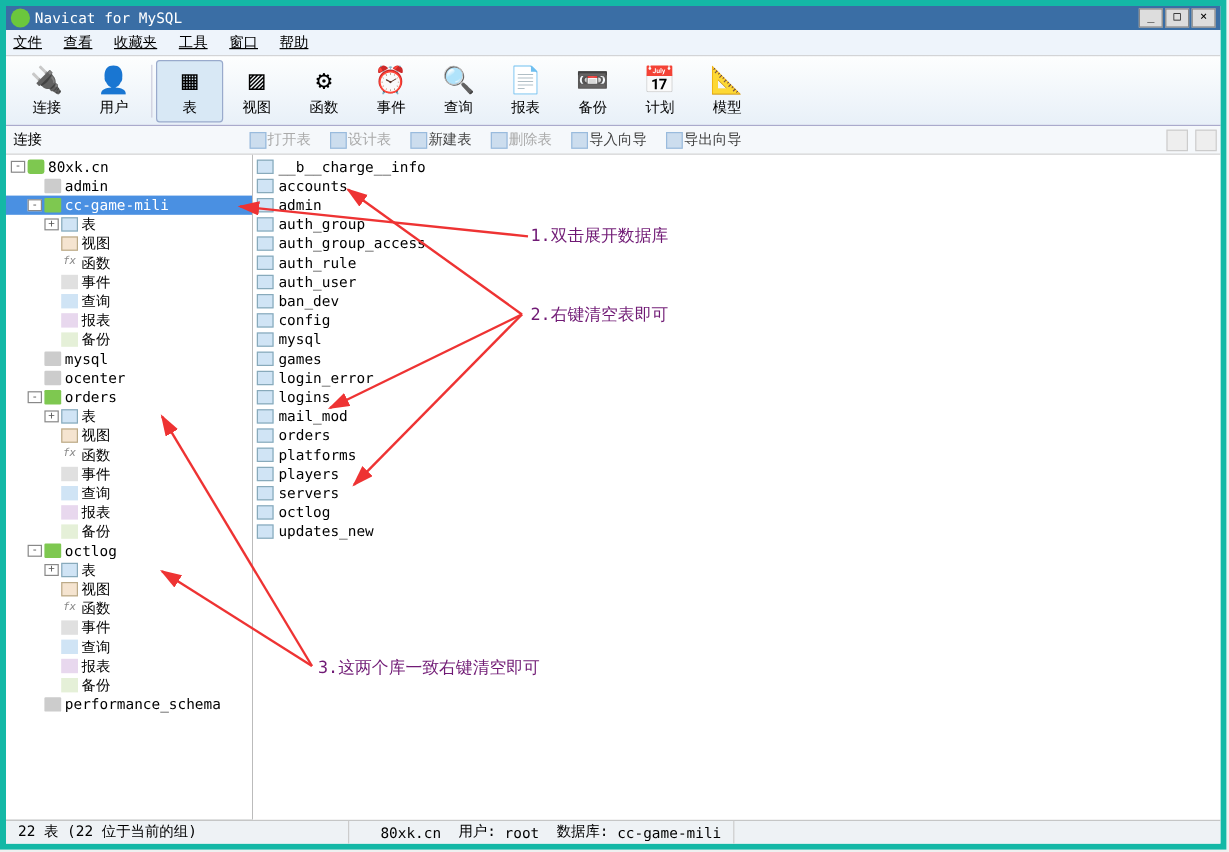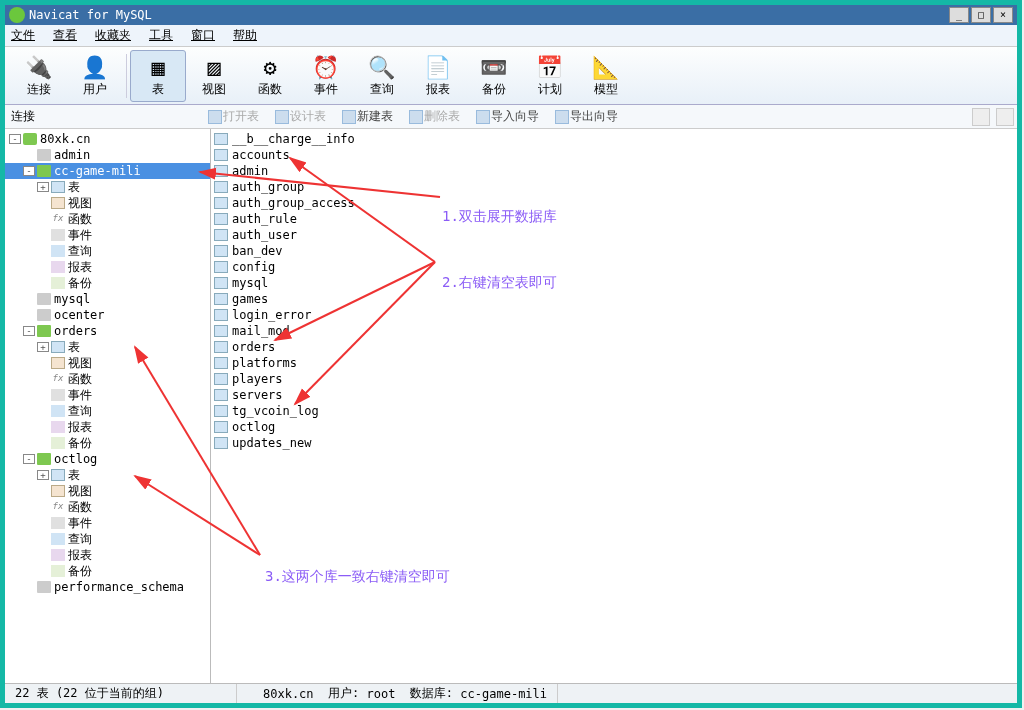--- a/index.html
+++ b/index.html
@@ -42,22 +42,22 @@
 .tree .nic.fx { background:#fff; color:#888; font-size:9px; font-style:italic; line-height:10px; text-align:center;}
 .tree .nic.event { background:#e0e0e0; }
 .tree .nic.query { background:#d0e4f5; }
 .tree .nic.report { background:#e8d8ee; }
 .tree .nic.backup { background:#e5f0d8; }
 .tablelist { padding:2px; }
 .tablelist .row { display:flex; align-items:center; height:16px; cursor:pointer; font-family:monospace, "SimSun"; }
 .tablelist .row .tic { width:14px; height:12px; background:#d0e4f5; border:1px solid #8ab; margin-right:4px; }
 .statusbar { height:20px; background:#eef2f5; border-top:1px solid #bbb; display:flex; align-items:center; font-size:12px; }
 .statusbar .cell { padding: 0 10px; border-right:1px solid #ccc; height:100%; display:flex; align-items:center; }
-.statusbar .cell:first-child { width: 232px; }
-.anno { position:absolute; color:#8b5cf6; font-size:14px; pointer-events:none;margin-top:20px; }
+.statusbar .cell:first-child { width: 286px; }
+.anno { position:absolute; color:#701a75; font-size:14px; pointer-events:none; }
 .arrow-svg { position:absolute; top:0; left:0; pointer-events:none; }
 </style>
 </head>
 <body>
 
 <div class="window">
 
   <div class="titlebar">
     <span class="appicon"></span>
     <span class="title">Navicat for MySQL</span>
@@ -382,41 +382,41 @@
           <div class="row">
             <span class="tic"></span>
             <span>games</span>
           </div>
           <div class="row">
             <span class="tic"></span>
             <span>login_error</span>
           </div>
           <div class="row">
             <span class="tic"></span>
+            <span>logins</span>
+          </div>
+          <div class="row">
+            <span class="tic"></span>
             <span>mail_mod</span>
           </div>
           <div class="row">
             <span class="tic"></span>
             <span>orders</span>
           </div>
           <div class="row">
             <span class="tic"></span>
             <span>platforms</span>
           </div>
           <div class="row">
             <span class="tic"></span>
             <span>players</span>
           </div>
           <div class="row">
             <span class="tic"></span>
             <span>servers</span>
-          </div>
-          <div class="row">
-            <span class="tic"></span>
-            <span>tg_vcoin_log</span>
           </div>
           <div class="row">
             <span class="tic"></span>
             <span>octlog</span>
           </div>
           <div class="row">
             <span class="tic"></span>
             <span>updates_new</span>
           </div>
         </div>

